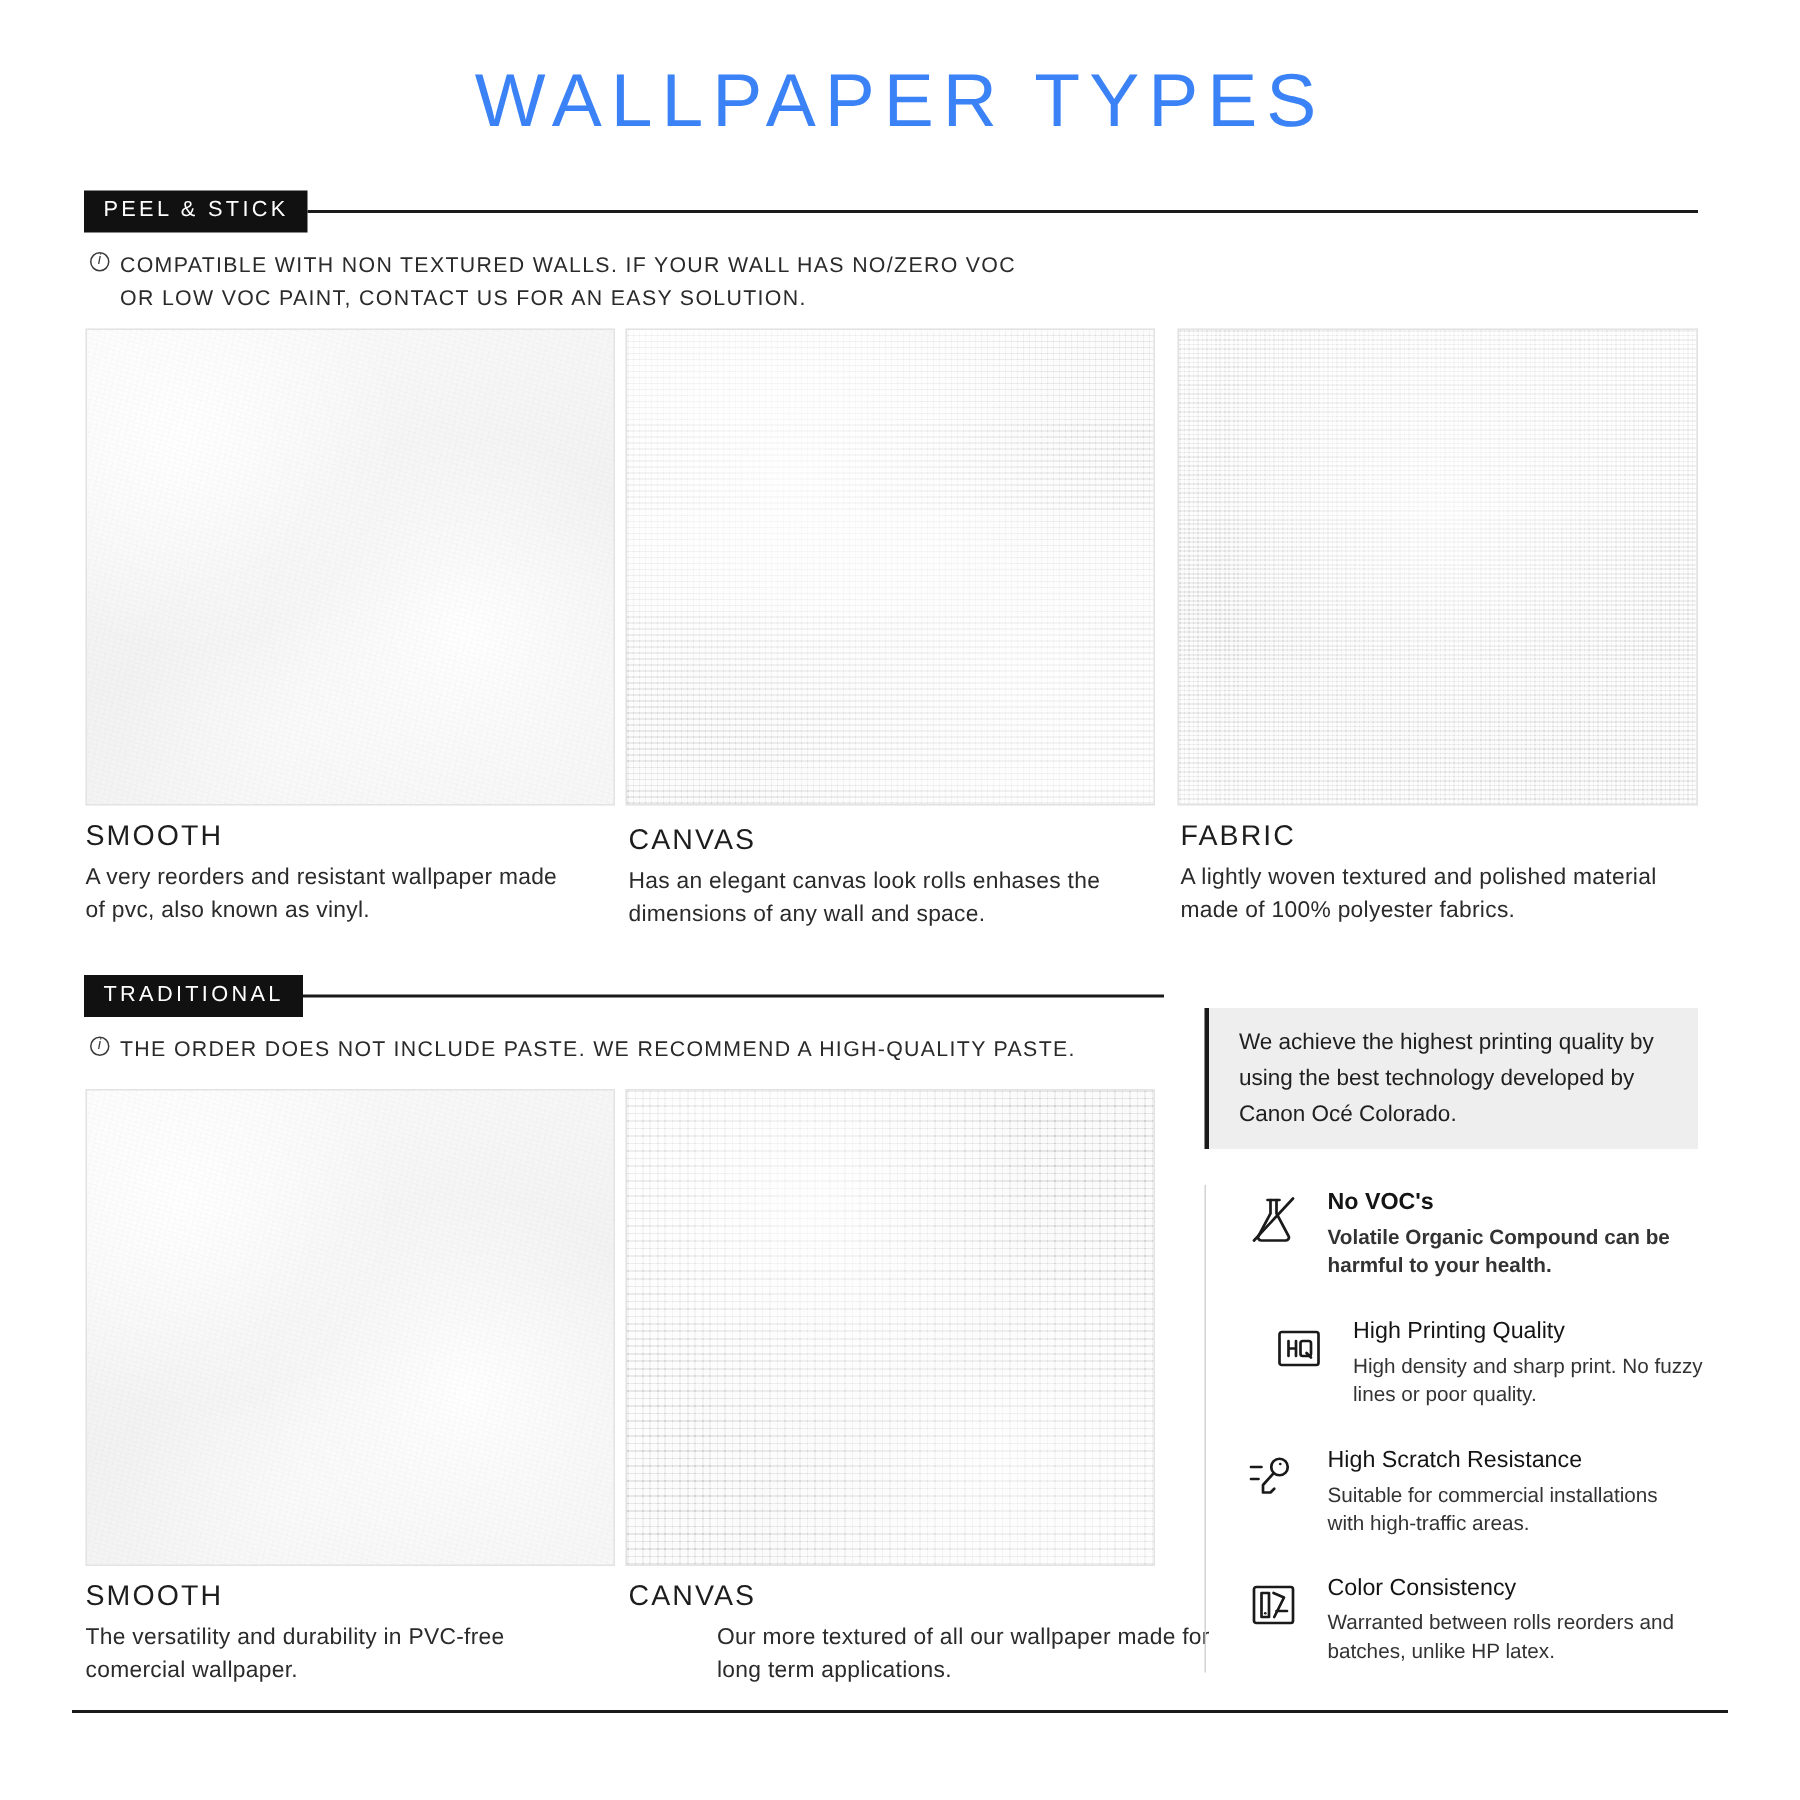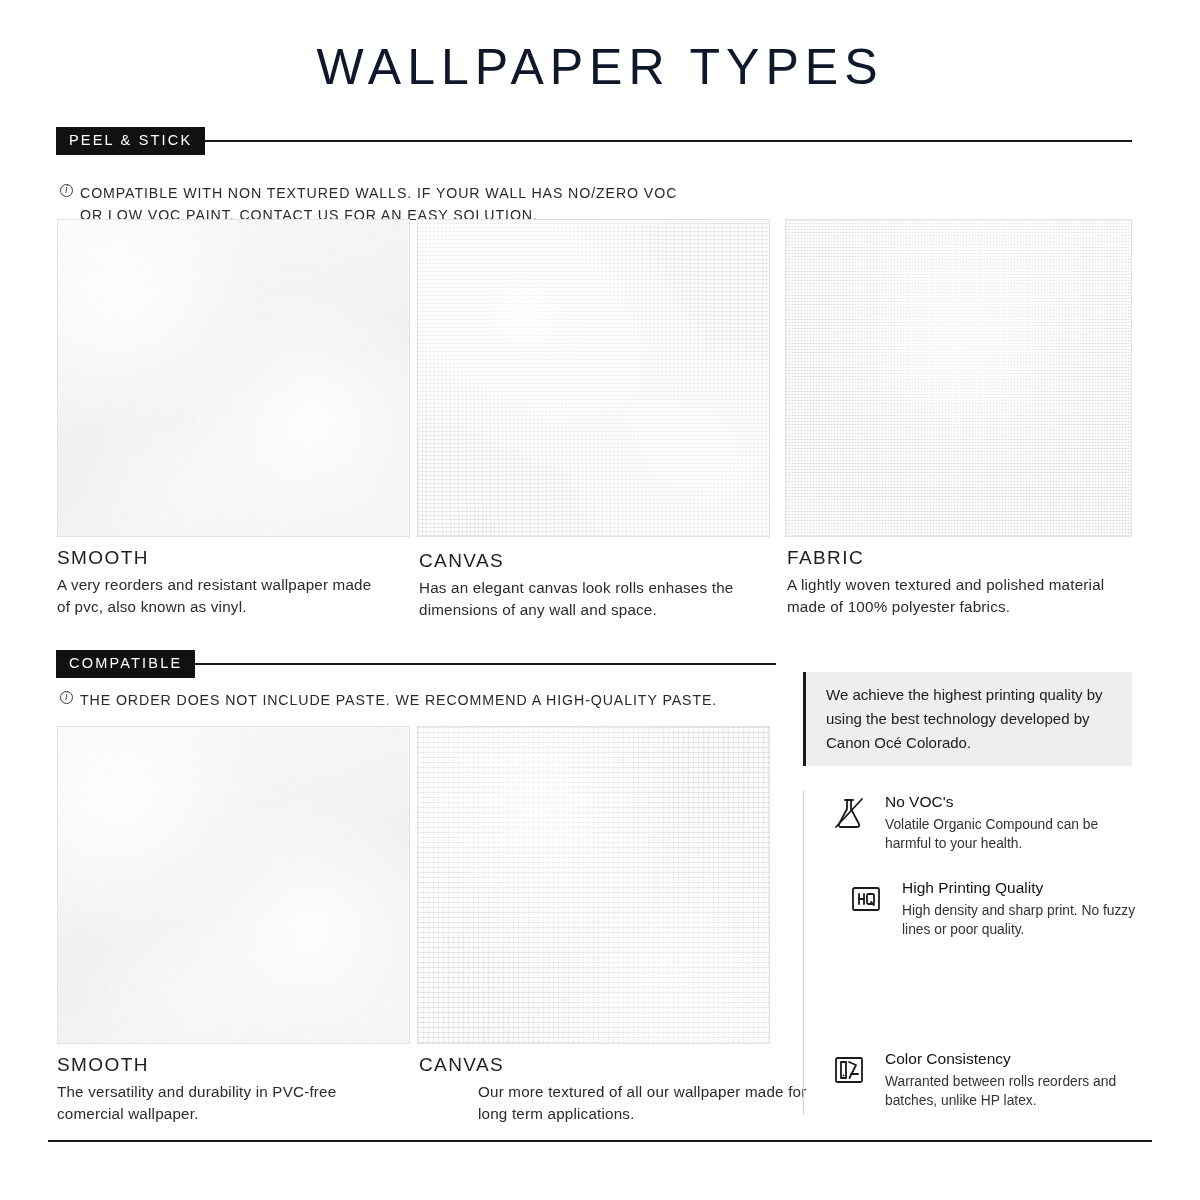--- a/index.html
+++ b/index.html
@@ -18,21 +18,21 @@
   }
 
   
   .title {
     position: absolute;
     top: 38px; left: 0; right: 0;
     text-align: center;
     font-size: 50px;
     letter-spacing: 6px;
     font-weight: 400;
-    color: #0f172a;
+    color: #3b82f6;
     font-family: "Liberation Sans", sans-serif;
   }
 
   
   .section-head {
     position: absolute;
     display: flex;
     align-items: center;
   }
   .section-tag {
@@ -229,40 +229,40 @@
 
 <div class="page">
 
   <div class="title">WALLPAPER TYPES</div>
 
   <div class="section-head" style="top:127px; left:56px; width:1076px;">
     <div class="section-tag">PEEL &amp; STICK</div>
     <div class="section-rule"></div>
   </div>
 
-  <div class="note" style="top:182px; left:60px; width:640px;">
+  <div class="note" style="top:166px; left:60px; width:640px;">
     <span class="info-ico"></span>
     <span>COMPATIBLE WITH NON TEXTURED WALLS. IF YOUR WALL HAS NO/ZERO VOC OR LOW VOC PAINT, CONTACT US FOR AN EASY SOLUTION.</span>
   </div>
 
   <div class="swatch tex-smooth" style="top:219px; left:57px; width:353px; height:318px;"></div>
   <div class="swatch tex-canvas" style="top:219px; left:417px; width:353px; height:318px;"></div>
   <div class="swatch tex-fabric" style="top:219px; left:785px; width:347px; height:318px;"></div>
 
   <div class="cap-title" style="top:547px; left:57px;">SMOOTH</div>
   <div class="cap-desc" style="top:574px; left:57px; width:330px;">A very reorders and resistant wallpaper made of pvc, also known as vinyl.</div>
 
   <div class="cap-title" style="top:550px; left:419px;">CANVAS</div>
   <div class="cap-desc" style="top:577px; left:419px; width:340px;">Has an elegant canvas look rolls enhases the dimensions of any wall and space.</div>
 
   <div class="cap-title" style="top:547px; left:787px;">FABRIC</div>
   <div class="cap-desc" style="top:574px; left:787px; width:345px;">A lightly woven textured and polished material made of 100% polyester fabrics.</div>
 
   <div class="section-head" style="top:650px; left:56px; width:720px;">
-    <div class="section-tag">COMPATIBLE</div>
+    <div class="section-tag">TRADITIONAL</div>
     <div class="section-rule"></div>
   </div>
 
   <div class="note" style="top:689px; left:60px; width:700px;">
     <span class="info-ico"></span>
     <span>THE ORDER DOES NOT INCLUDE PASTE. WE RECOMMEND A HIGH-QUALITY PASTE.</span>
   </div>
 
   <div class="swatch tex-smooth" style="top:726px; left:57px; width:353px; height:318px;"></div>
   <div class="swatch tex-canvas2" style="top:726px; left:417px; width:353px; height:318px;"></div>
@@ -273,21 +273,21 @@
   <div class="cap-title" style="top:1054px; left:419px;">CANVAS</div>
   <div class="cap-desc" style="top:1081px; left:432px; width:340px;margin-left:46px;">Our more textured of all our wallpaper made for long term applications.</div>
 
   <div class="quote-box" style="top:672px; left:803px; width:329px; height:94px;">
     <div class="quote-bar"></div>
     <div class="quote-text">We achieve the highest printing quality by using the best technology developed by Canon Océ Colorado.</div>
   </div>
 
   <div class="feat-divider" style="top:790px; left:803px; height:325px;"></div>
 
-  <div class="feature" style="top:793px; left:829px; width:300px;">
+  <div class="feature" style="top:793px; left:829px; width:300px;font-weight:bold;">
     <div class="feat-icon">
       <svg width="36" height="36" viewBox="0 0 36 36" fill="none" stroke="#1a1a1a" stroke-width="1.8" stroke-linecap="round">
         <path d="M14 5 h8"></path>
         <path d="M16 5 v9 L8 29 a2 2 0 0 0 1.8 3 h16.4 a2 2 0 0 0 1.8 -3 L20 14 V5"></path>
         <path d="M5 32 L31 4"></path>
       </svg>
     </div>
     <div>
       <div class="feat-title">No VOC's</div>
       <div class="feat-desc">Volatile Organic Compound can be harmful to your health.</div>
@@ -302,20 +302,34 @@
         <path d="M20 13 h4 a1.5 1.5 0 0 1 1.5 1.5 v7 a1.5 1.5 0 0 1 -1.5 1.5 h-4 a1.5 1.5 0 0 1 -1.5 -1.5 v-7 a1.5 1.5 0 0 1 1.5 -1.5 z" transform="translate(0.5,0)"></path>
         <path d="M23 21 l3 3"></path>
       </svg>
     </div>
     <div>
       <div class="feat-title">High Printing Quality</div>
       <div class="feat-desc">High density and sharp print. No fuzzy lines or poor quality.</div>
     </div>
   </div>
 
+  <div class="feature" style="top:965px; left:829px; width:300px;">
+    <div class="feat-icon">
+      <svg width="36" height="36" viewBox="0 0 36 36" fill="none" stroke="#1a1a1a" stroke-width="1.8" stroke-linecap="round" stroke-linejoin="round">
+        <path d="M3 11 h7 M3 19 h5"></path>
+        <circle cx="22" cy="11" r="5.5"></circle>
+        <path d="M18.2 15 L11 23 v5 h5 l2.5 -2.5"></path>
+        <path d="M22.5 9 h0.01"></path>
+      </svg>
+    </div>
+    <div>
+      <div class="feat-title">High Scratch Resistance</div>
+      <div class="feat-desc">Suitable for commercial installations with high-traffic areas.</div>
+    </div>
+  </div>
 
   <div class="feature" style="top:1050px; left:829px; width:300px;">
     <div class="feat-icon">
       <svg width="36" height="36" viewBox="0 0 36 36" fill="none" stroke="#1a1a1a" stroke-width="1.8" stroke-linecap="round" stroke-linejoin="round">
         <rect x="5" y="6" width="26" height="24" rx="1.5"></rect>
         <path d="M10 10 h5 v16 h-5 z"></path>
         <path d="M12.5 23.5 h0.01"></path>
         <path d="M18 10 l7 3 -6.5 13"></path>
         <path d="M20 22 h7"></path>
       </svg>

